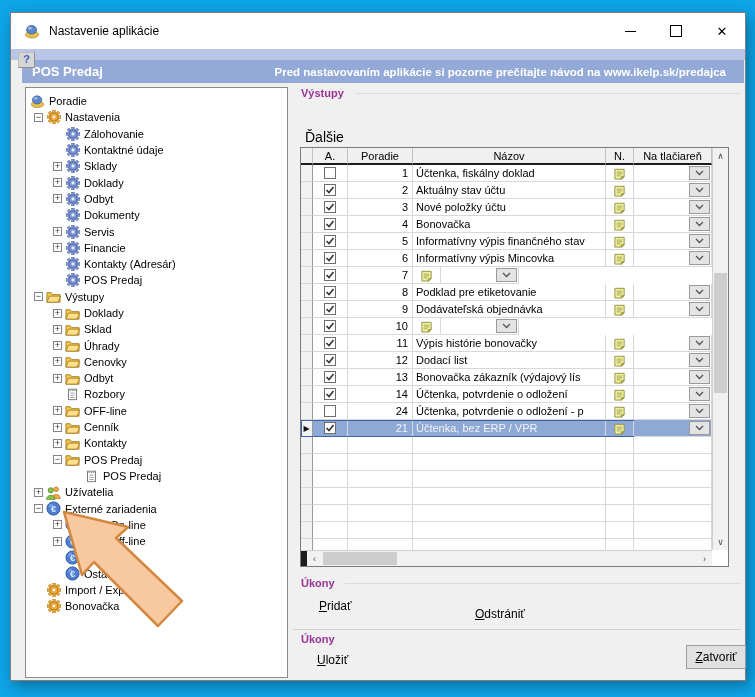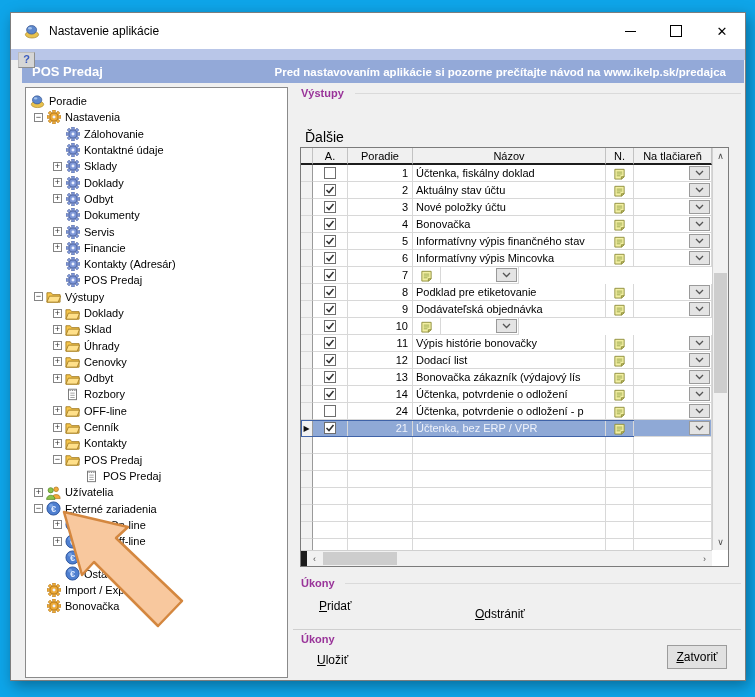--- a/index.html
+++ b/index.html
@@ -70,21 +70,21 @@
   
   #vscroll{position:absolute;right:0;top:0;width:16px;height:402px;background:#f1f1f1;border-left:1px solid #d0d0d0;box-sizing:border-box;}
   #hscroll{position:absolute;left:0;bottom:0;width:411px;height:16px;background:#f1f1f1;border-top:1px solid #d0d0d0;box-sizing:border-box;}
   .sbtn{position:absolute;display:flex;align-items:center;justify-content:center;font-size:9px;color:#4d4d4d;background:#f1f1f1;}
   .sthumb{position:absolute;background:#cdcdcd;}
   #hs-corner{position:absolute;left:0;top:0;width:6px;height:15px;background:#1c1c1c;}
 
   
   .linklabel{position:absolute;font-size:12px;color:#000;cursor:default;}
   .linklabel::first-letter{text-decoration:underline;}
-  #btn-close{position:absolute;left:656px;top:632px;width:58px;height:22px;background:#e1e1e1;
+  #btn-close{position:absolute;left:675px;top:632px;width:58px;height:22px;background:#e1e1e1;
              border:1px solid #9c9c9c;font-size:12px;color:#000;display:flex;align-items:center;justify-content:center;}
   #btn-close::first-letter{text-decoration:underline;}
   #btn-close span::first-letter{text-decoration:underline;}
 
   
   #cursor-overlay{position:absolute;left:0;top:0;width:755px;height:697px;pointer-events:none;z-index:40;}
 </style>
 </head>
 <body>
 

